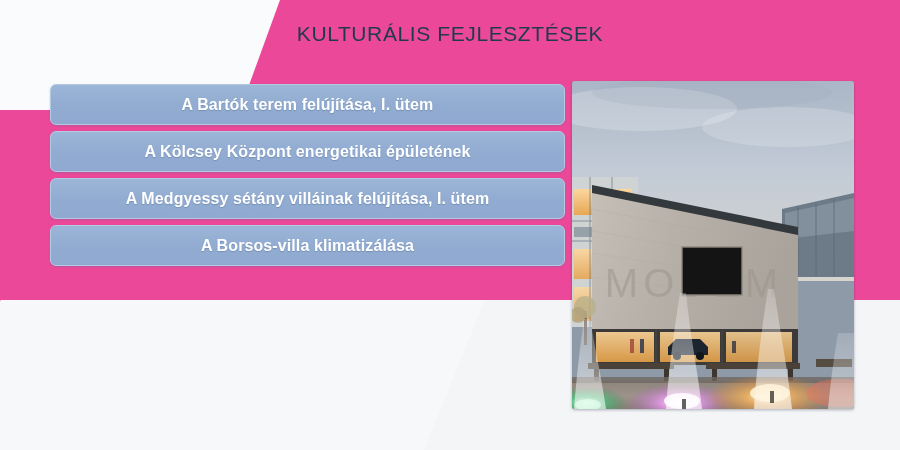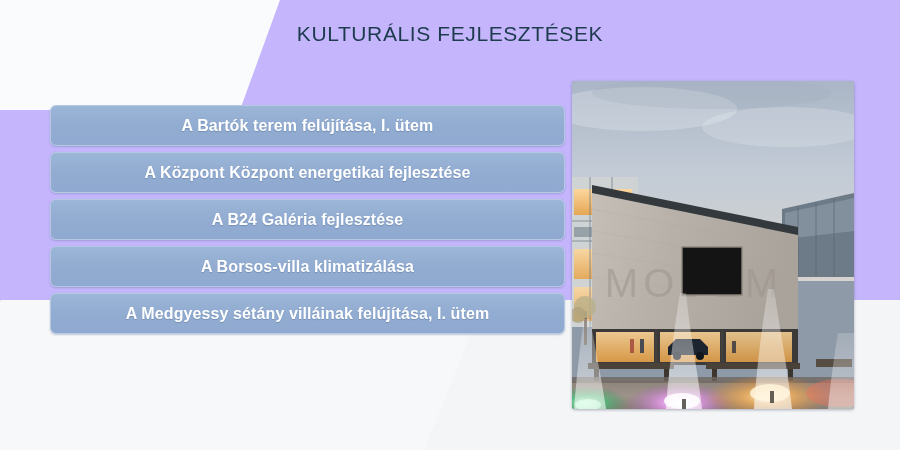--- a/index.html
+++ b/index.html
@@ -6,21 +6,21 @@
   html, body {
     margin: 0;
     padding: 0;
     background: #ffffff;
   }
   #slide {
     position: relative;
     width: 900px;
     height: 450px;
     overflow: hidden;
-    background: #c4b5fd;
+    background: #ec4899;
     font-family: "Liberation Sans", "DejaVu Sans", sans-serif;
   }
 
   
   .bg-layer {
     position: absolute;
     inset: 0;
     overflow: hidden;
     pointer-events: none;
   }
@@ -68,21 +68,20 @@
 
   
   .box-list {
     position: absolute;
     left: 50px;
     top: 84px;
     width: 515px;
     display: flex;
     flex-direction: column;
     gap: 6px;
-    margin-top: 21px;
   }
   .box-item {
     height: 41px;
     box-sizing: border-box;
     border-radius: 6px;
     background: linear-gradient(180deg, #9cb6d8 0%, #91abd1 55%, #8fa9d0 100%);
     border: 1px solid #b6c9e2;
     box-shadow: 0 1px 2px rgba(90, 110, 140, 0.35);
     display: flex;
     align-items: center;
@@ -123,30 +122,27 @@
     <div class="bg-diag-b"></div>
   </div>
 
   <div class="slide-title">KULTURÁLIS FEJLESZTÉSEK</div>
 
   <div class="box-list">
     <div class="box-item">
       <span class="box-label">A Bartók terem felújítása, I. ütem</span>
     </div>
     <div class="box-item">
-      <span class="box-label">A Központ Központ energetikai fejlesztése</span>
-    </div>
-    <div class="box-item">
-      <span class="box-label">A B24 Galéria fejlesztése</span>
+      <span class="box-label">A Kölcsey Központ energetikai épületének</span>
+    </div>
+    <div class="box-item">
+      <span class="box-label">A Medgyessy sétány villáinak felújítása, I. ütem</span>
     </div>
     <div class="box-item">
       <span class="box-label">A Borsos-villa klimatizálása</span>
-    </div>
-    <div class="box-item">
-      <span class="box-label">A Medgyessy sétány villáinak felújítása, I. ütem</span>
     </div>
   </div>
 
   <div class="photo-frame">
     <svg class="photo-svg" viewBox="0 0 282 328" preserveAspectRatio="xMidYMid slice">
       <defs>
         <linearGradient id="skyGrad" x1="0" y1="0" x2="0" y2="1">
           <stop offset="0%" stop-color="#aab6c6"></stop>
           <stop offset="45%" stop-color="#c2cbd6"></stop>
           <stop offset="100%" stop-color="#d7d4cf"></stop>

